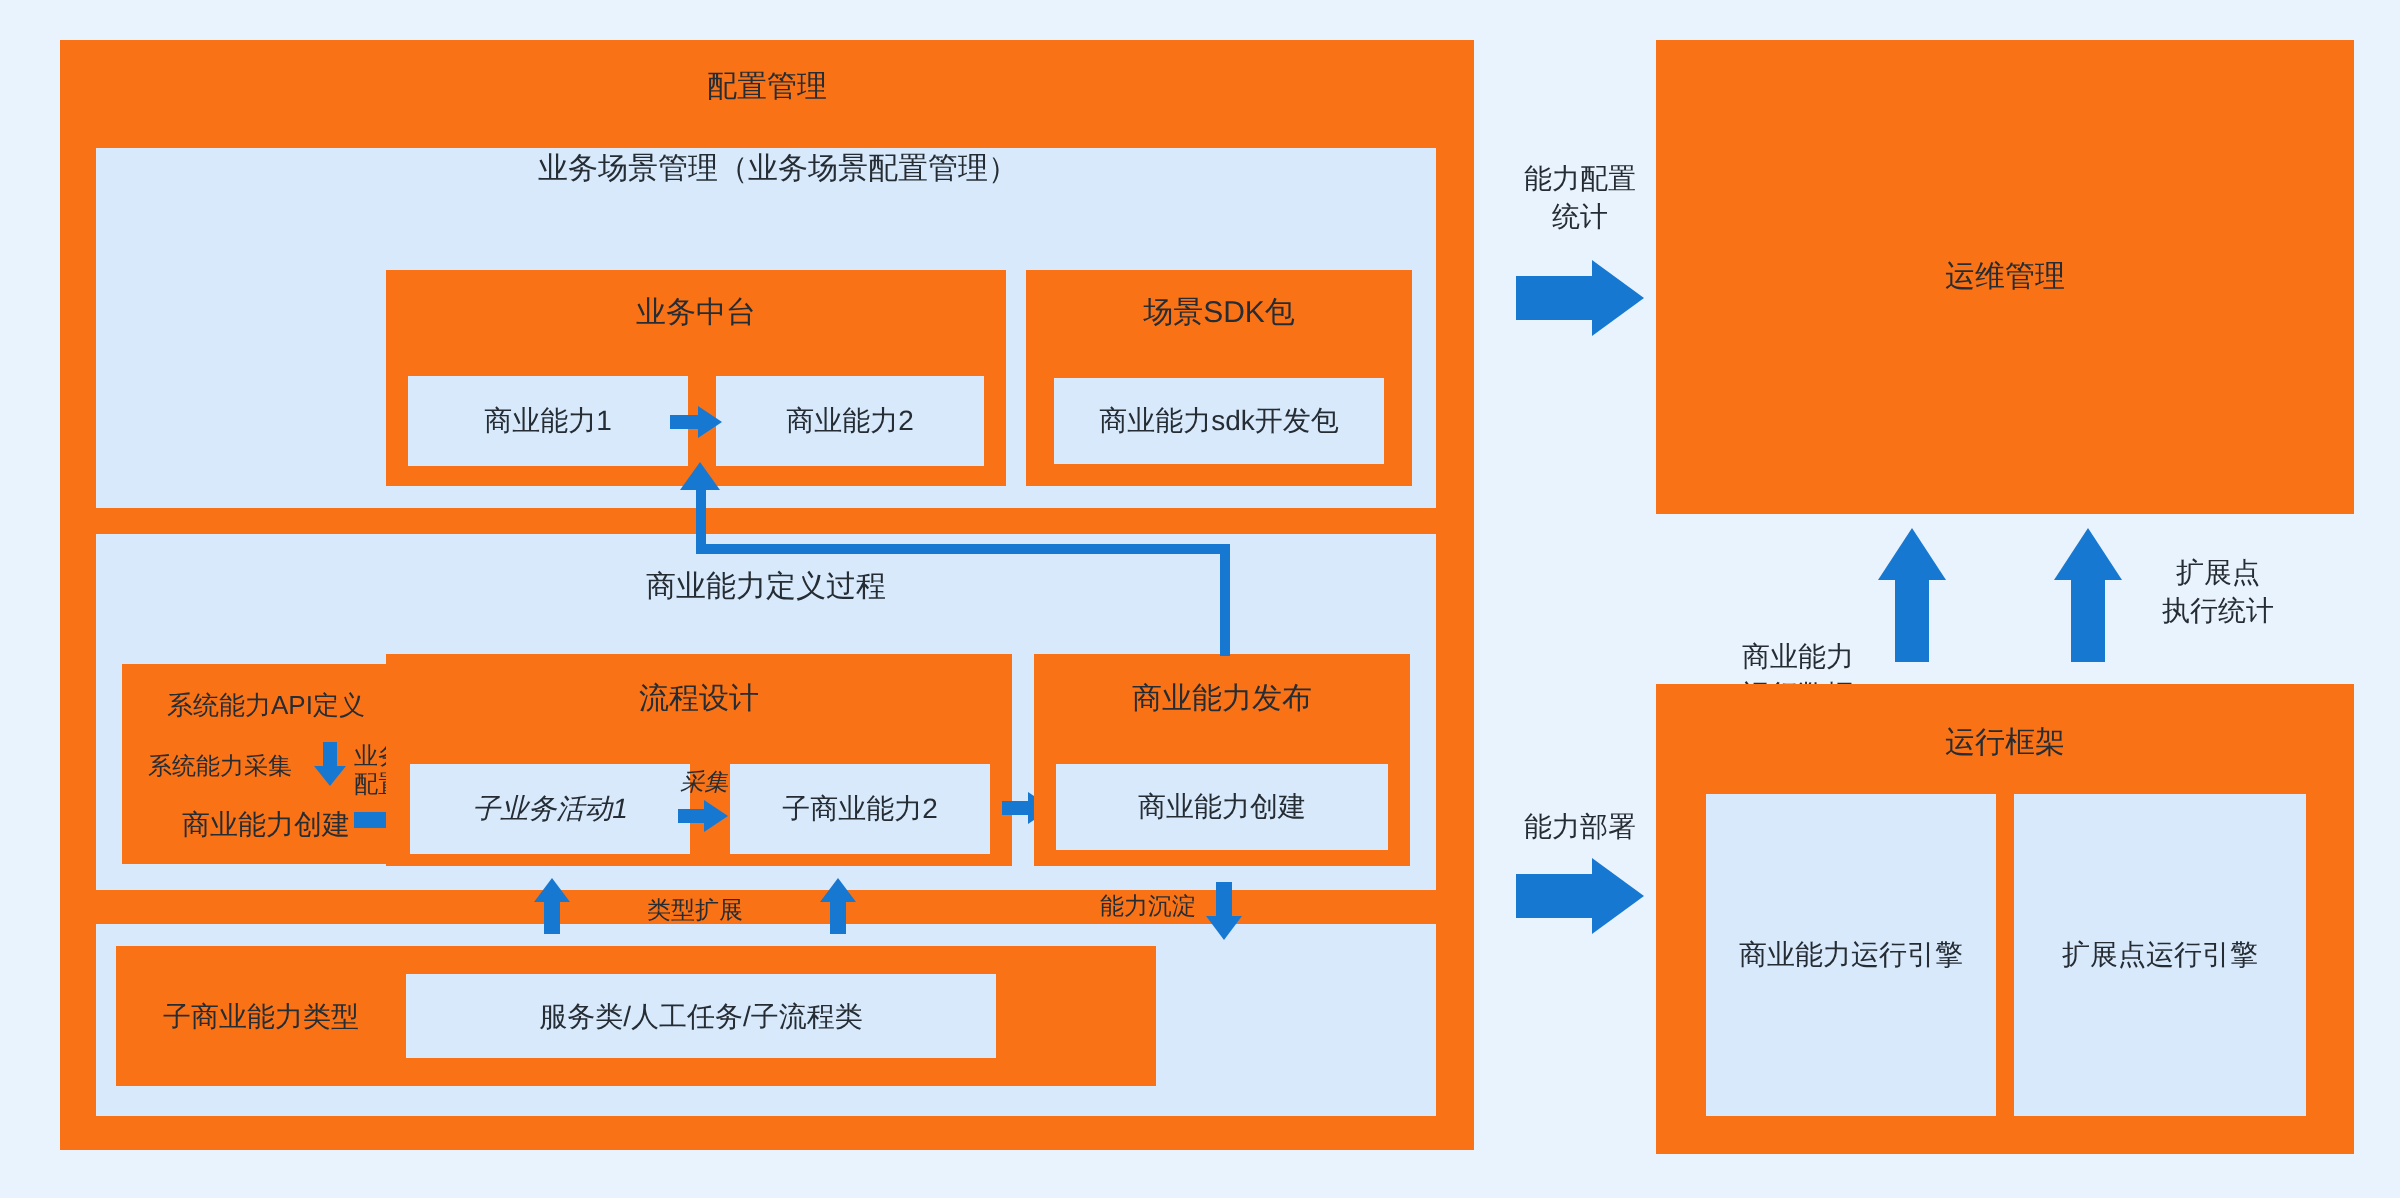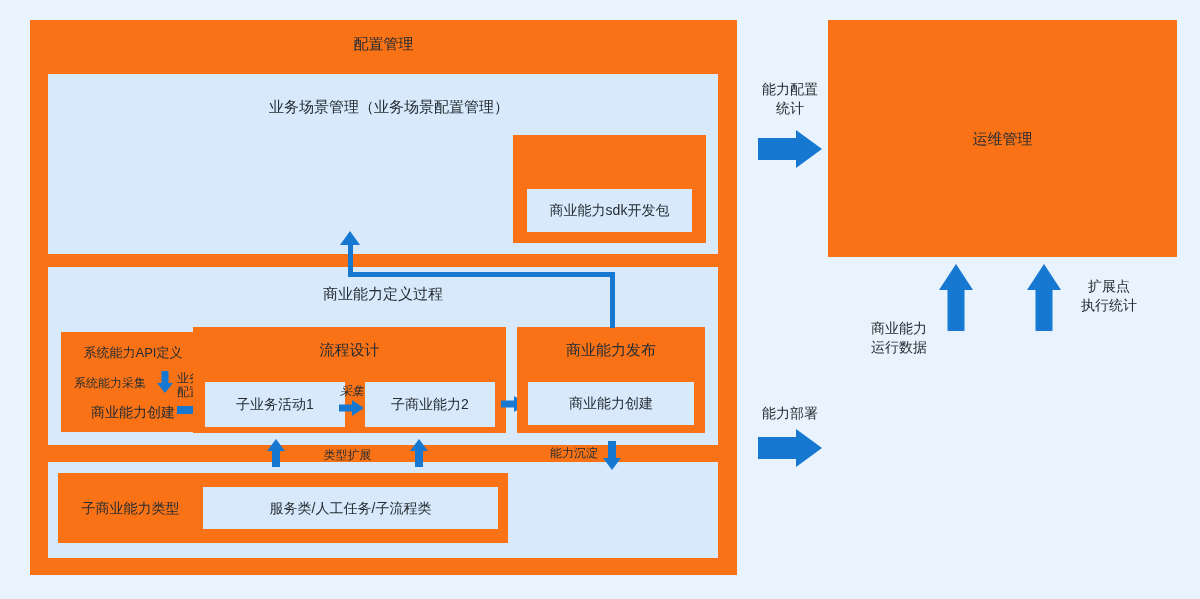--- a/index.html
+++ b/index.html
@@ -45,25 +45,32 @@
 </style>
 </head>
 <body>
 
 <div class="page">
 
   <div class="abs white" style="left:30px;top:20px;width:707px;height:555px;">
     <div class="abs fullw center t15" style="top:15px;">配置管理</div>
 
     <div class="abs blue" style="left:18px;top:54px;width:670px;height:180px;">
-      <div class="abs fullw center t15" style="top:24px;padding-left:12px;">业务场景管理（业务场景配置管理）</div>
+      <div class="abs fullw center t15" style="top:2px;padding-left:12px;">业务场景管理（业务场景配置管理）</div>
 
 
+      <div class="abs white" style="left:145px;top:61px;width:310px;height:108px;">
+        <div class="abs fullw center t15" style="top:13px;">业务中台</div>
+        <div class="abs blue flex-c t14" style="left:11px;top:53px;width:140px;height:45px;">商业能力1</div>
+        <div class="abs blue flex-c t14" style="left:165px;top:53px;width:134px;height:45px;">商业能力2</div>
+        <div class="arr arr-r" style="left:142px;top:68px;width:26px;height:16px;--bt:7px;--ht:16px;--hl:12px;"></div>
+      </div>
 
       <div class="abs white" style="left:465px;top:61px;width:193px;height:108px;">
+        <div class="abs fullw center t15" style="top:13px;">场景SDK包</div>
         <div class="abs blue flex-c t14" style="left:14px;top:54px;width:165px;height:43px;">商业能力sdk开发包</div>
       </div>
     </div>
 
     <div class="abs blue" style="left:18px;top:247px;width:670px;height:178px;">
       <div class="abs fullw center t15" style="top:18px;">商业能力定义过程</div>
 
       <div class="abs white" style="left:13px;top:65px;width:124px;height:100px;padding-left:20px;">
         <div class="abs fullw center t13" style="top:13px;">系统能力API定义</div>
         <div class="abs center t12" style="left:8px;top:44px;width:82px;">系统能力采集</div>
@@ -72,36 +79,36 @@
       </div>
 
       <div class="abs center t12" style="left:126px;top:104px;width:30px;">
         <span style="display:block;">业务</span>
         <span style="display:block;">配置</span>
       </div>
       <div class="arr arr-r" style="left:129px;top:135px;width:28px;height:16px;--bt:8px;--ht:16px;--hl:12px;"></div>
 
       <div class="abs white" style="left:145px;top:60px;width:313px;height:106px;">
         <div class="abs fullw center t15" style="top:14px;">流程设计</div>
-        <div class="abs blue flex-c t14" style="left:12px;top:55px;width:140px;height:45px;">子业务活动1</div>
+        <div class="abs blue flex-c t14" style="left:12px;top:55px;width:140px;height:45px;font-style:italic;">子业务活动1</div>
         <div class="abs center t12" style="left:144px;top:57px;width:30px;font-style:italic;">采集</div>
         <div class="arr arr-r" style="left:146px;top:73px;width:25px;height:16px;--bt:7px;--ht:16px;--hl:12px;"></div>
         <div class="abs blue flex-c t14" style="left:172px;top:55px;width:130px;height:45px;">子商业能力2</div>
       </div>
 
       <div class="arr arr-r" style="left:453px;top:129px;width:25px;height:16px;--bt:7px;--ht:16px;--hl:12px;"></div>
 
       <div class="abs white" style="left:469px;top:60px;width:188px;height:106px;">
         <div class="abs fullw center t15" style="top:14px;">商业能力发布</div>
         <div class="abs blue flex-c t14" style="left:11px;top:55px;width:166px;height:43px;">商业能力创建</div>
       </div>
     </div>
 
     <div class="abs blue" style="left:18px;top:442px;width:670px;height:96px;">
-      <div class="abs white" style="left:10px;top:11px;width:450px;height:70px;">
+      <div class="abs white" style="left:10px;top:11px;width:520px;height:70px;">
         <div class="abs flex-c t14" style="left:0;top:0;width:145px;height:70px;">子商业能力类型</div>
         <div class="abs blue flex-c t14" style="left:145px;top:14px;width:295px;height:42px;">服务类/人工任务/子流程类</div>
       </div>
     </div>
   </div>
 
   <div class="tri-up" style="left:340px;top:231px;"></div>
   <div class="seg" style="left:348px;top:244px;width:5px;height:31px;"></div>
   <div class="seg" style="left:348px;top:272px;width:267px;height:5px;"></div>
   <div class="seg" style="left:610px;top:272px;width:5px;height:56px;"></div>
@@ -128,14 +135,19 @@
   <div class="arr arr-u" style="left:939px;top:264px;width:34px;height:67px;--bt:17px;--ht:34px;--hl:26px;"></div>
   <div class="arr arr-u" style="left:1027px;top:264px;width:34px;height:67px;--bt:17px;--ht:34px;--hl:26px;"></div>
   <div class="abs center t14" style="left:1068px;top:277px;width:82px;line-height:19px;">
     <span style="display:block;">扩展点</span>
     <span style="display:block;">执行统计</span>
   </div>
 
   <div class="abs center t14" style="left:752px;top:405px;width:76px;">能力部署</div>
   <div class="arr arr-r" style="left:758px;top:429px;width:64px;height:38px;--bt:22px;--ht:38px;--hl:26px;"></div>
 
+  <div class="abs white" style="left:828px;top:342px;width:349px;height:235px;">
+    <div class="abs fullw center t15" style="top:21px;">运行框架</div>
+    <div class="abs blue flex-c t14" style="left:25px;top:55px;width:145px;height:161px;">商业能力运行引擎</div>
+    <div class="abs blue flex-c t14" style="left:179px;top:55px;width:146px;height:161px;">扩展点运行引擎</div>
+  </div>
 
 </div>
 
 </body></html>

